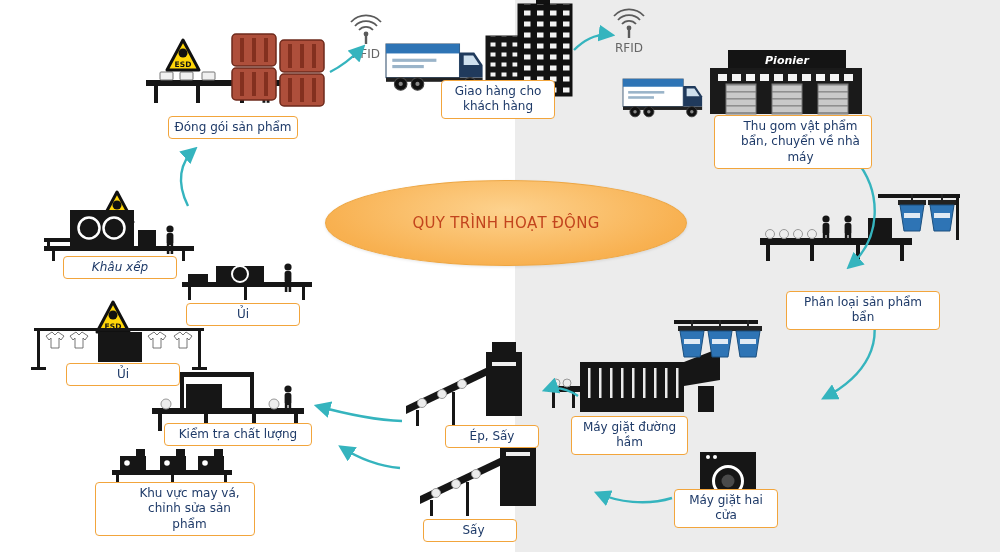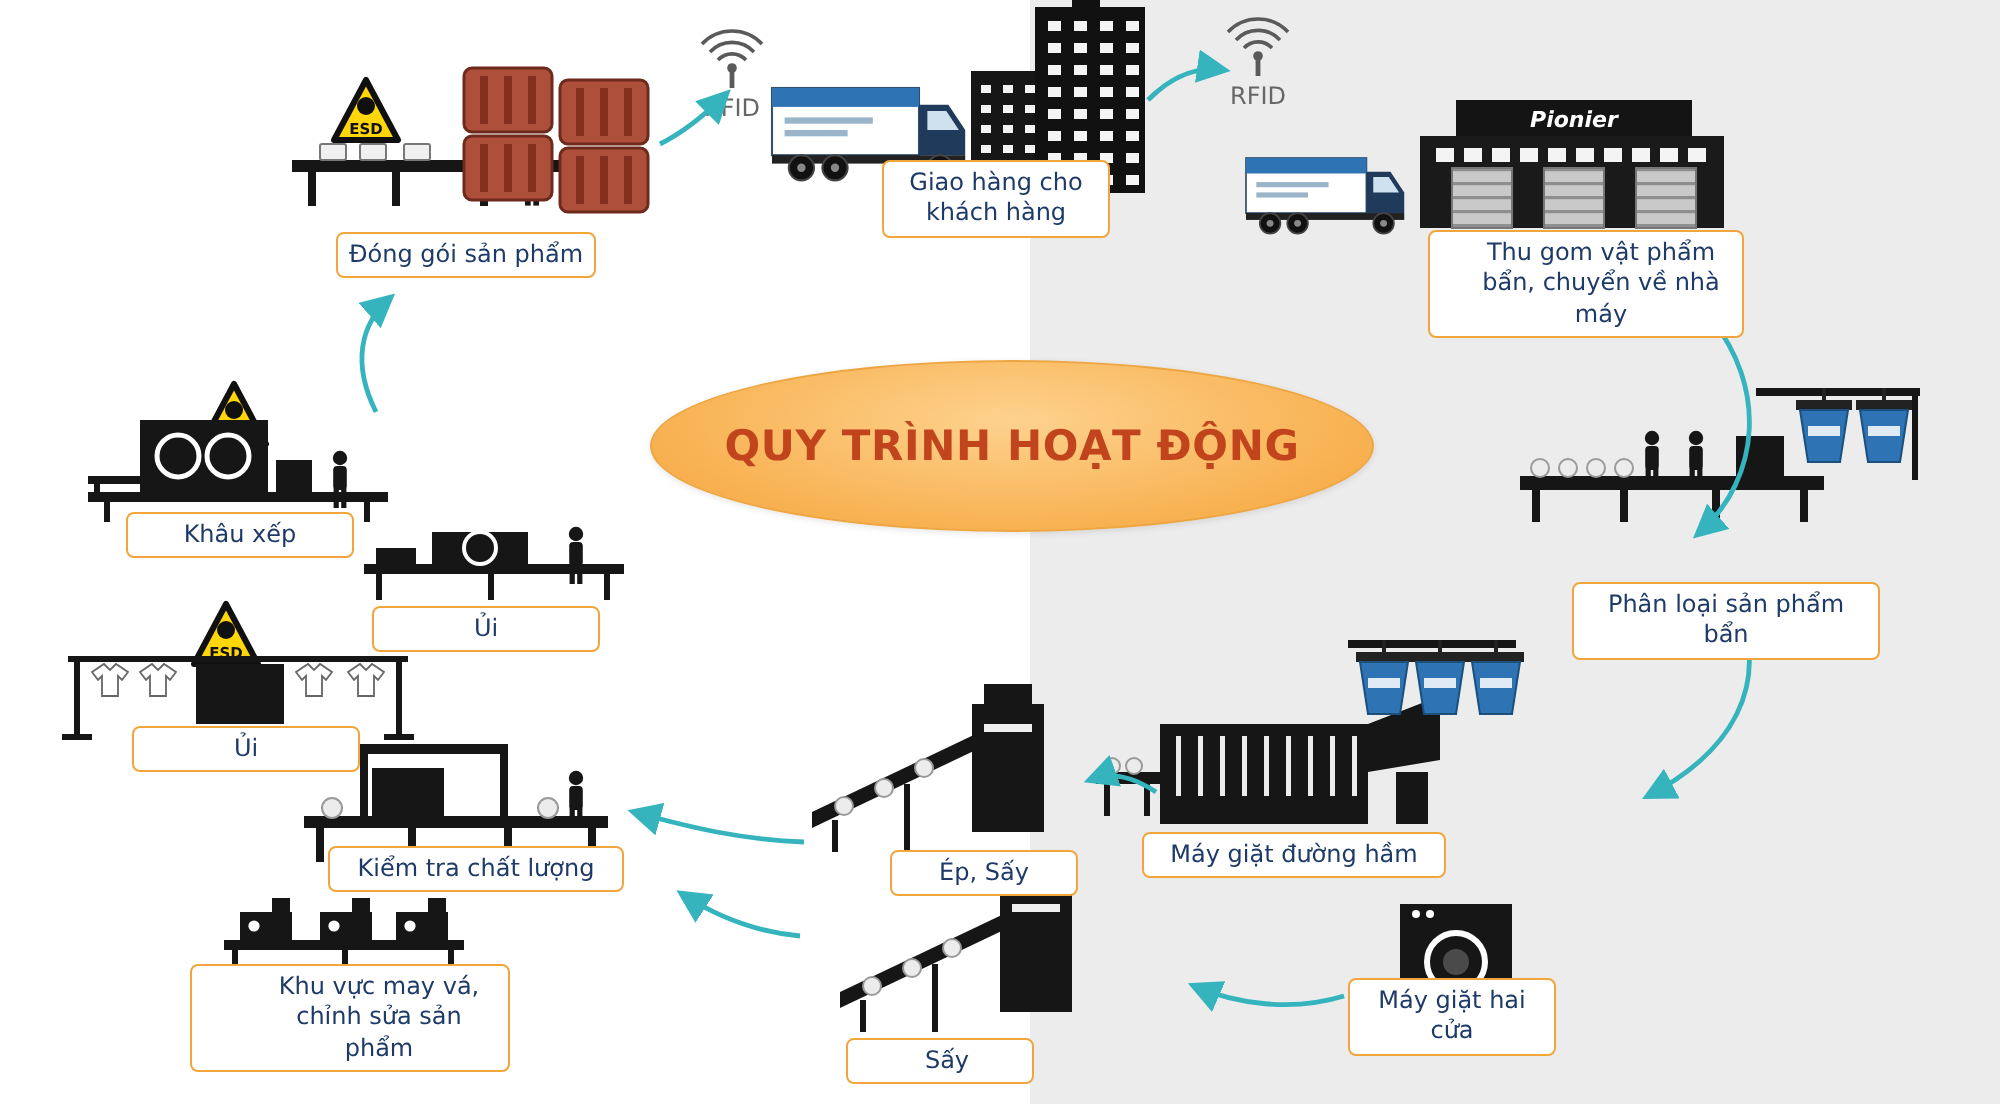--- a/index.html
+++ b/index.html
@@ -8,21 +8,21 @@
   .gray-panel { position:absolute; left:515px; top:0; width:485px; height:552px; background:#ECECEC; }
   svg.layer { position:absolute; left:0; top:0; }
   svg text { font-family:"DejaVu Sans","Liberation Sans",sans-serif; }
   .lbl { position:absolute; box-sizing:border-box; background:#fff; border:1px solid #F2A53C;
          border-radius:4px; padding:3px 5px; font-size:12px; line-height:1.28; color:#1E3A68;
          text-align:center; }
   .ellipse { position:absolute; left:325px; top:180px; width:360px; height:84px; border-radius:50%;
              background:radial-gradient(ellipse at 50% 35%, #FDD28E 0%, #F8B151 70%, #F5A841 100%);
              border:1px solid #EDA643; display:flex; align-items:center; justify-content:center;
              box-shadow:0 1px 3px rgba(0,0,0,0.10); }
-  .ellipse span { font-size:21px; font-weight:bold; color:#C2441D; letter-spacing:0.3px;text-align:center; }
+  .ellipse span { font-size:15px; font-weight:normal; color:#C2441D; letter-spacing:0.3px;text-align:center; }
 </style>
 </head>
 <body>
 
 <div class="stage">
   <div class="gray-panel"></div>
 
   <svg class="layer" width="1000" height="552" viewBox="0 0 1000 552">
     <defs>
       <marker id="arr" viewBox="0 0 10 10" refX="8" refY="5" markerWidth="7" markerHeight="7" orient="auto-start-reverse">
@@ -313,22 +313,22 @@
   </svg>
 
   <div class="ellipse">
     <span>QUY TRÌNH HOẠT ĐỘNG</span>
   </div>
 
   <div class="lbl" style="left:441px; top:80px;  width:114px;">Giao hàng cho khách hàng</div>
   <div class="lbl" style="left:168px; top:116px; width:130px;">Đóng gói sản phẩm</div>
   <div class="lbl" style="left:714px; top:115px; width:158px;padding-left:20px;">Thu gom vật phẩm bẩn, chuyển về nhà máy</div>
   <div class="lbl" style="left:786px; top:275px; width:154px;margin-top:16px;">Phân loại sản phẩm bẩn</div>
-  <div class="lbl" style="left:571px; top:416px; width:152px;">Máy giặt đường hầm</div>
+  <div class="lbl" style="left:571px; top:416px; width:117px;">Máy giặt đường hầm</div>
   <div class="lbl" style="left:674px; top:489px; width:104px;">Máy giặt hai cửa</div>
   <div class="lbl" style="left:445px; top:425px; width:94px;">Ép, Sấy</div>
   <div class="lbl" style="left:423px; top:519px; width:94px;padding-left:12px;">Sấy</div>
   <div class="lbl" style="left:164px; top:423px; width:148px;">Kiểm tra chất lượng</div>
   <div class="lbl" style="left:95px;  top:482px; width:160px;padding-left:34px;">Khu vực may vá, chỉnh sửa sản phẩm</div>
   <div class="lbl" style="left:186px; top:303px; width:114px;">Ủi</div>
   <div class="lbl" style="left:66px;  top:363px; width:114px;">Ủi</div>
-  <div class="lbl" style="left:63px;  top:256px; width:114px;">Khâu xếp</div>
+  <div class="lbl" style="left:63px;  top:256px; width:114px;font-style:italic;">Khâu xếp</div>
 </div>
 
 </body></html>

